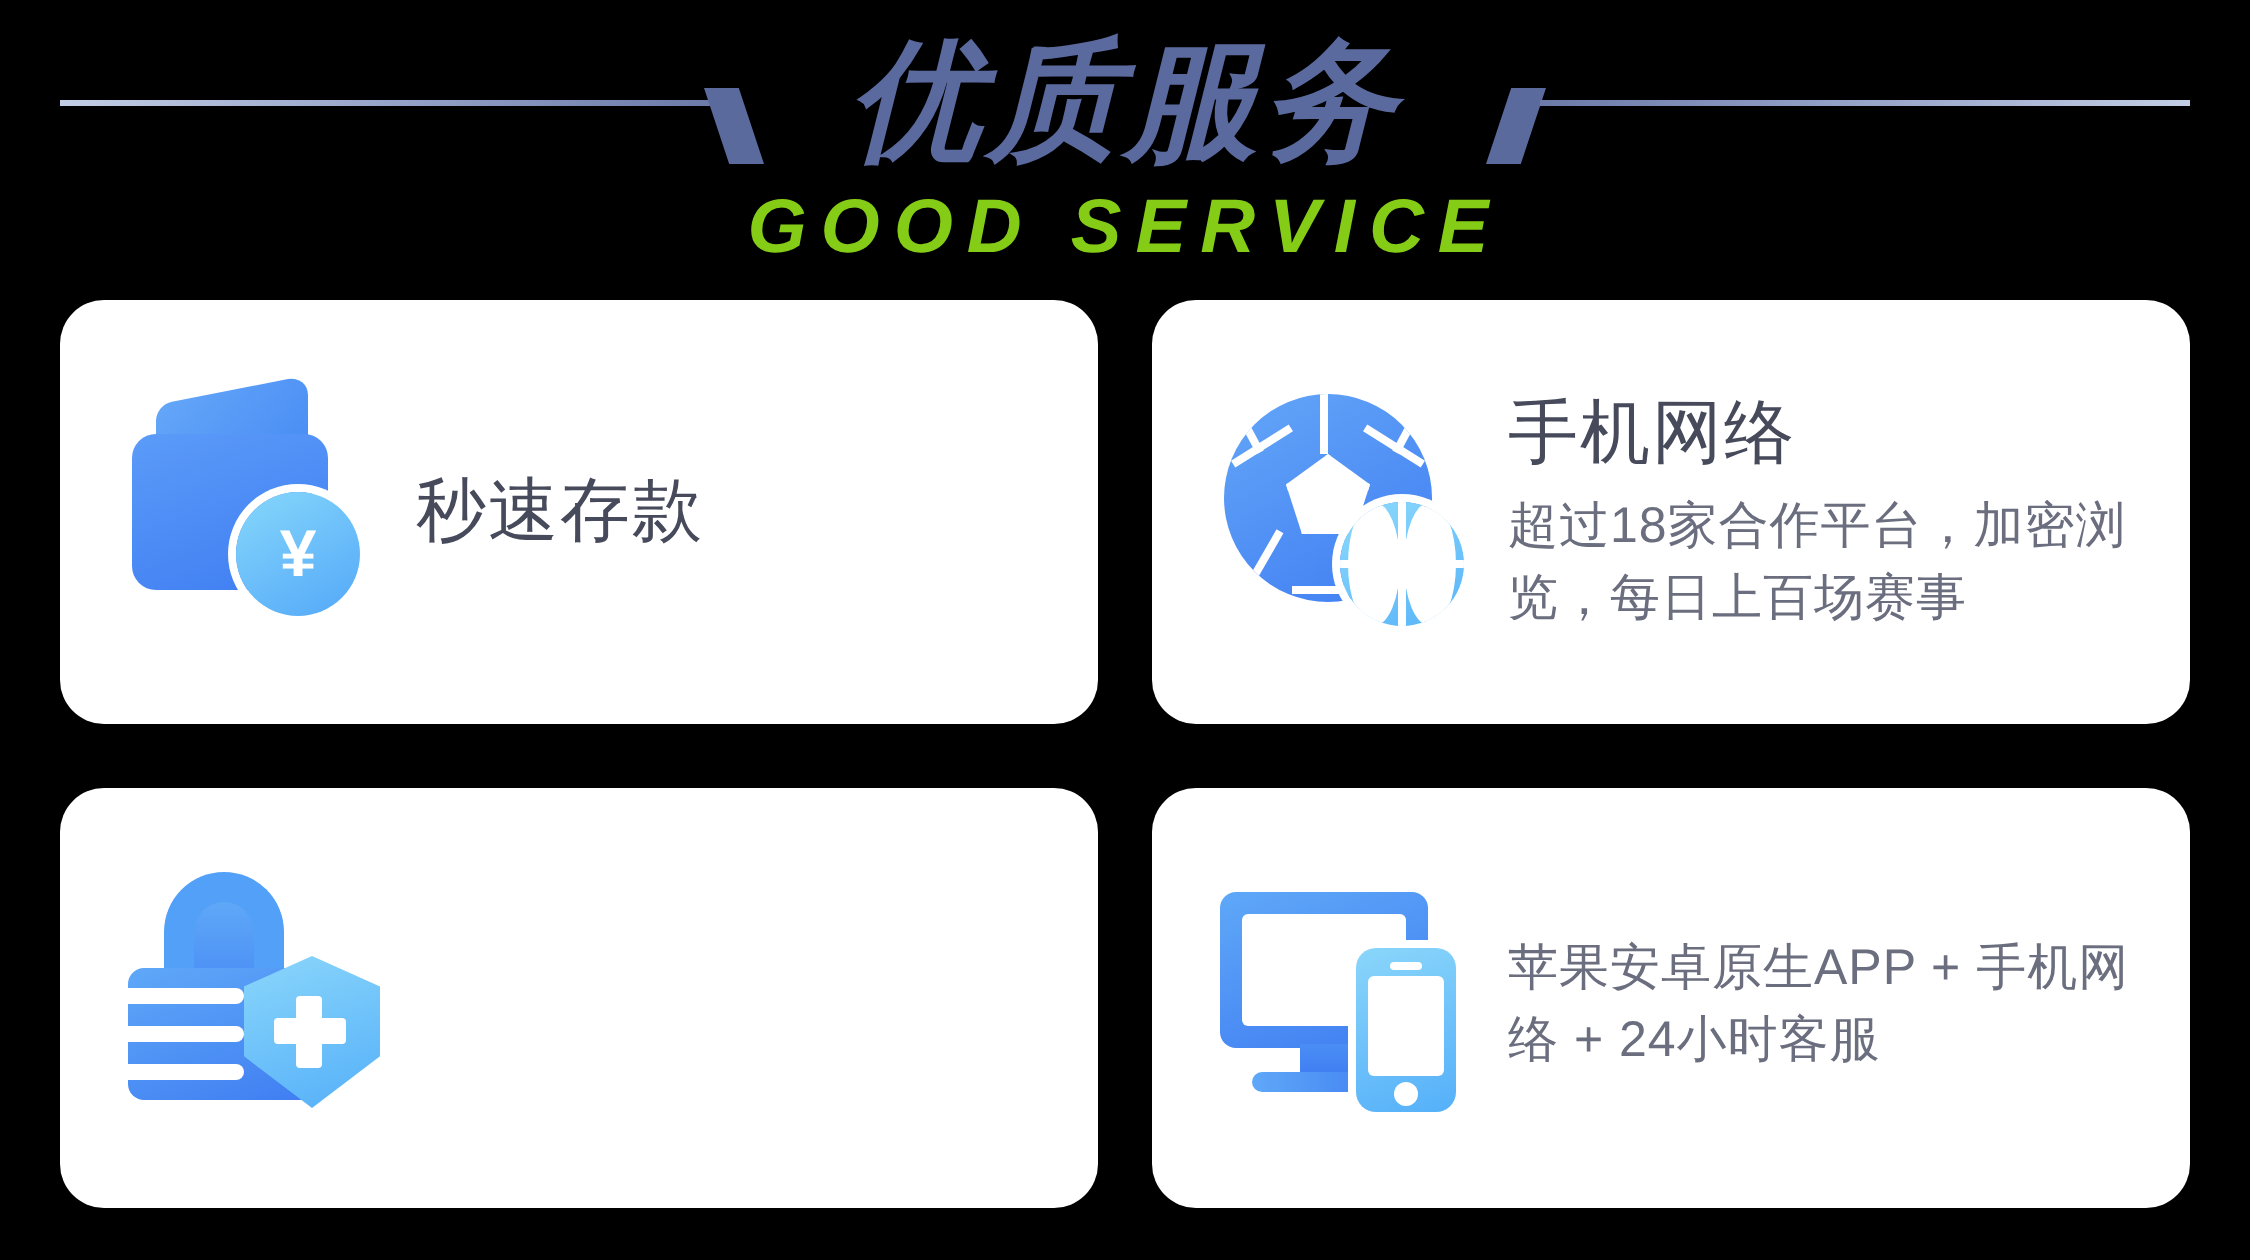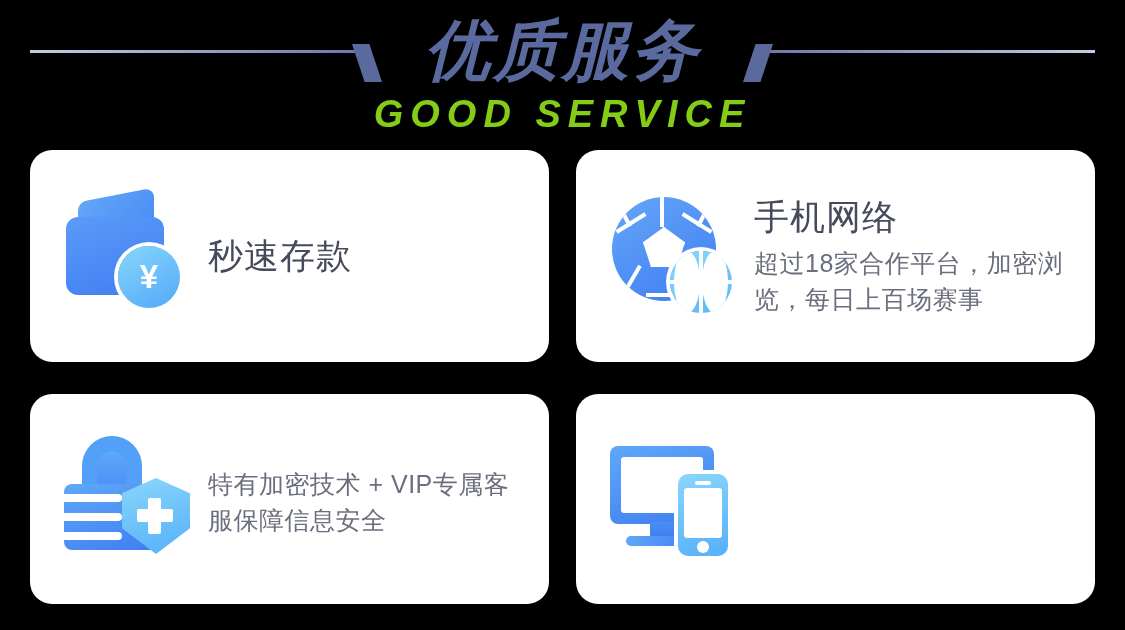--- a/index.html
+++ b/index.html
@@ -396,31 +396,31 @@
       <div class="lock-shackle"></div>
       <div class="lock-body">
         <i class="lk-1"></i>
         <i class="lk-2"></i>
         <i class="lk-3"></i>
       </div>
       <div class="shield-ring"></div>
       <div class="shield"></div>
     </div>
     <div class="card-text">
-      <div class="card-desc">特有加密技术 + VIP专属客服保障信息安全</div>
     </div>
   </div>
 
   <div class="card">
     <div class="card-icon">
       <div class="monitor"></div>
       <div class="monitor-neck"></div>
       <div class="monitor-base"></div>
       <div class="phone">
         <div class="phone-speaker"></div>
         <div class="phone-home"></div>
       </div>
     </div>
     <div class="card-text">
+      <div class="card-desc">苹果安卓原生APP + 手机网络 + 24小时客服</div>
     </div>
   </div>
 
 </div>
 
 </body></html>

